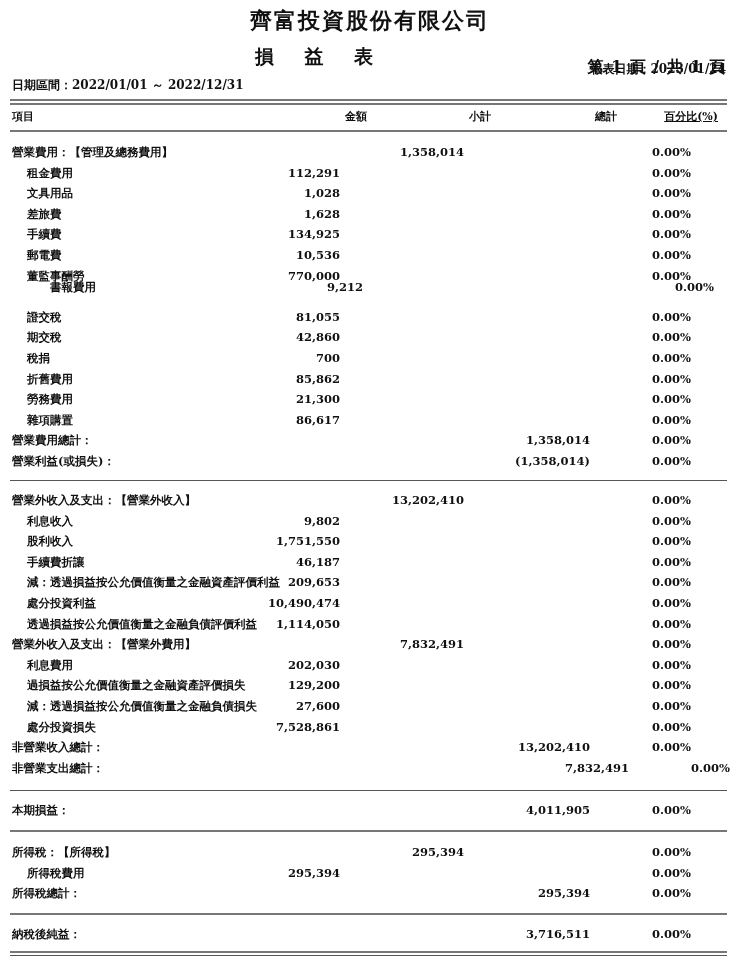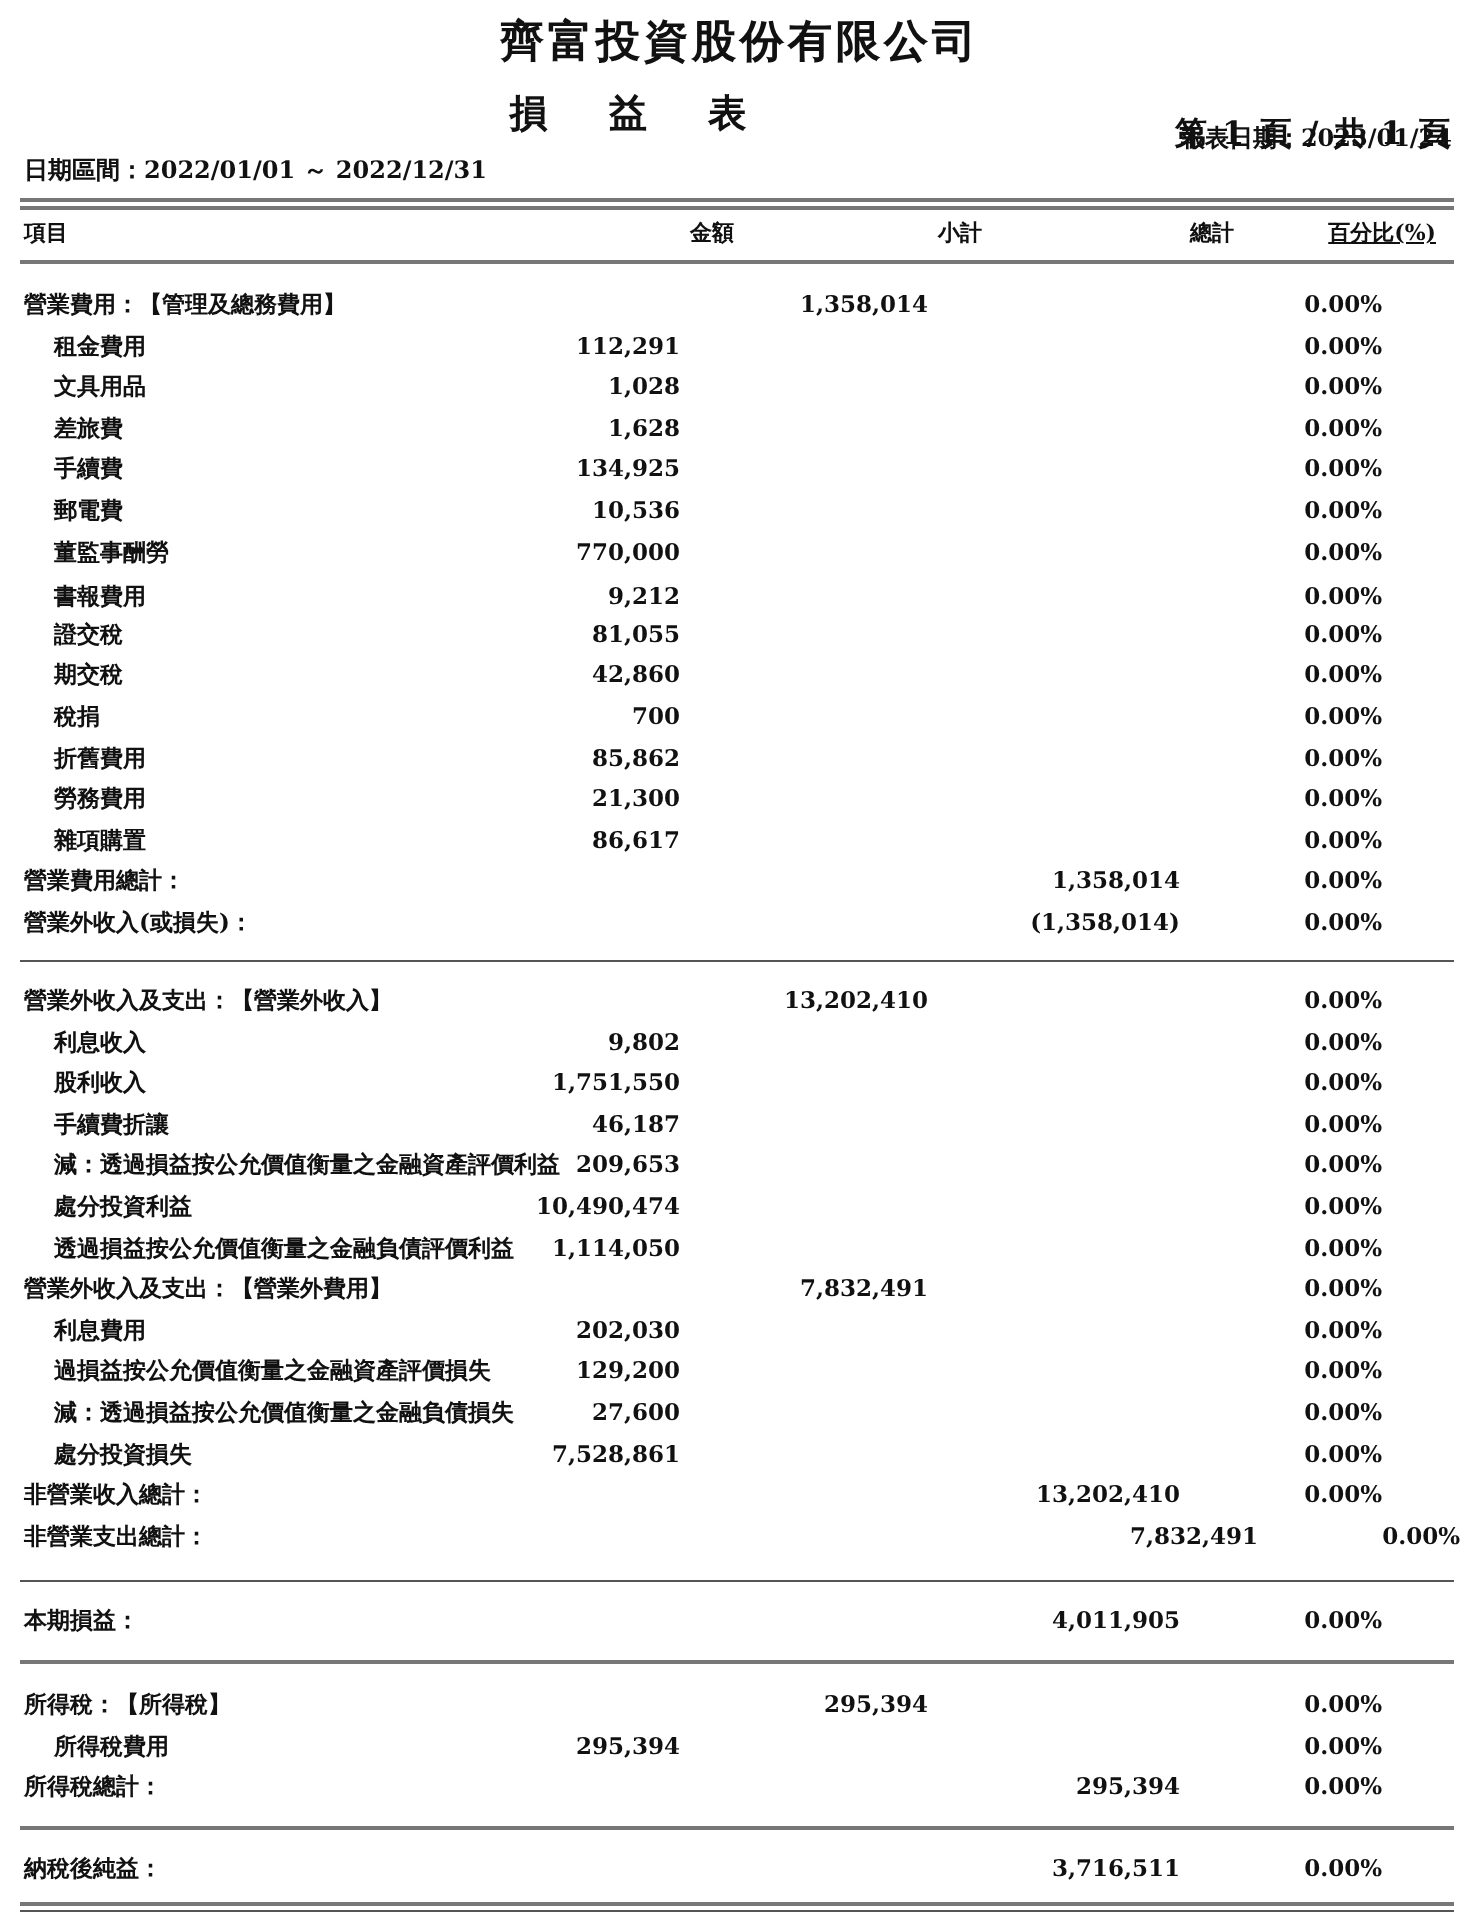--- a/index.html
+++ b/index.html
@@ -85,21 +85,21 @@
       <span class="tot"></span>
       <span class="pct">0.00%</span>
     </div>
     <div class="row indent" style="top: 268.6px;">
       <span class="label">董監事酬勞</span>
       <span class="amt">770,000</span>
       <span class="sub"></span>
       <span class="tot"></span>
       <span class="pct">0.00%</span>
     </div>
-    <div class="row indent" style="top: 291px;">
+    <div class="row indent" style="top: 280px; margin-left: 23px;">
       <span class="label">書報費用</span>
       <span class="amt">9,212</span>
       <span class="sub"></span>
       <span class="tot"></span>
       <span class="pct">0.00%</span>
     </div>
     <div class="row indent" style="top: 309.8px;">
       <span class="label">證交稅</span>
       <span class="amt">81,055</span>
       <span class="sub"></span>
@@ -142,21 +142,21 @@
       <span class="pct">0.00%</span>
     </div>
     <div class="row" style="top: 433.4px;">
       <span class="label">營業費用總計：</span>
       <span class="amt"></span>
       <span class="sub"></span>
       <span class="tot">1,358,014</span>
       <span class="pct">0.00%</span>
     </div>
     <div class="row" style="top: 454px;">
-      <span class="label">營業外收入(或損失)：</span>
+      <span class="label">營業利益(或損失)：</span>
       <span class="amt"></span>
       <span class="sub"></span>
       <span class="tot">(1,358,014)</span>
       <span class="pct">0.00%</span>
     </div>
     <div class="row" style="top: 493px;">
       <span class="label">營業外收入及支出：【營業外收入】</span>
       <span class="amt"></span>
       <span class="sub">13,202,410</span>
       <span class="tot"></span>

